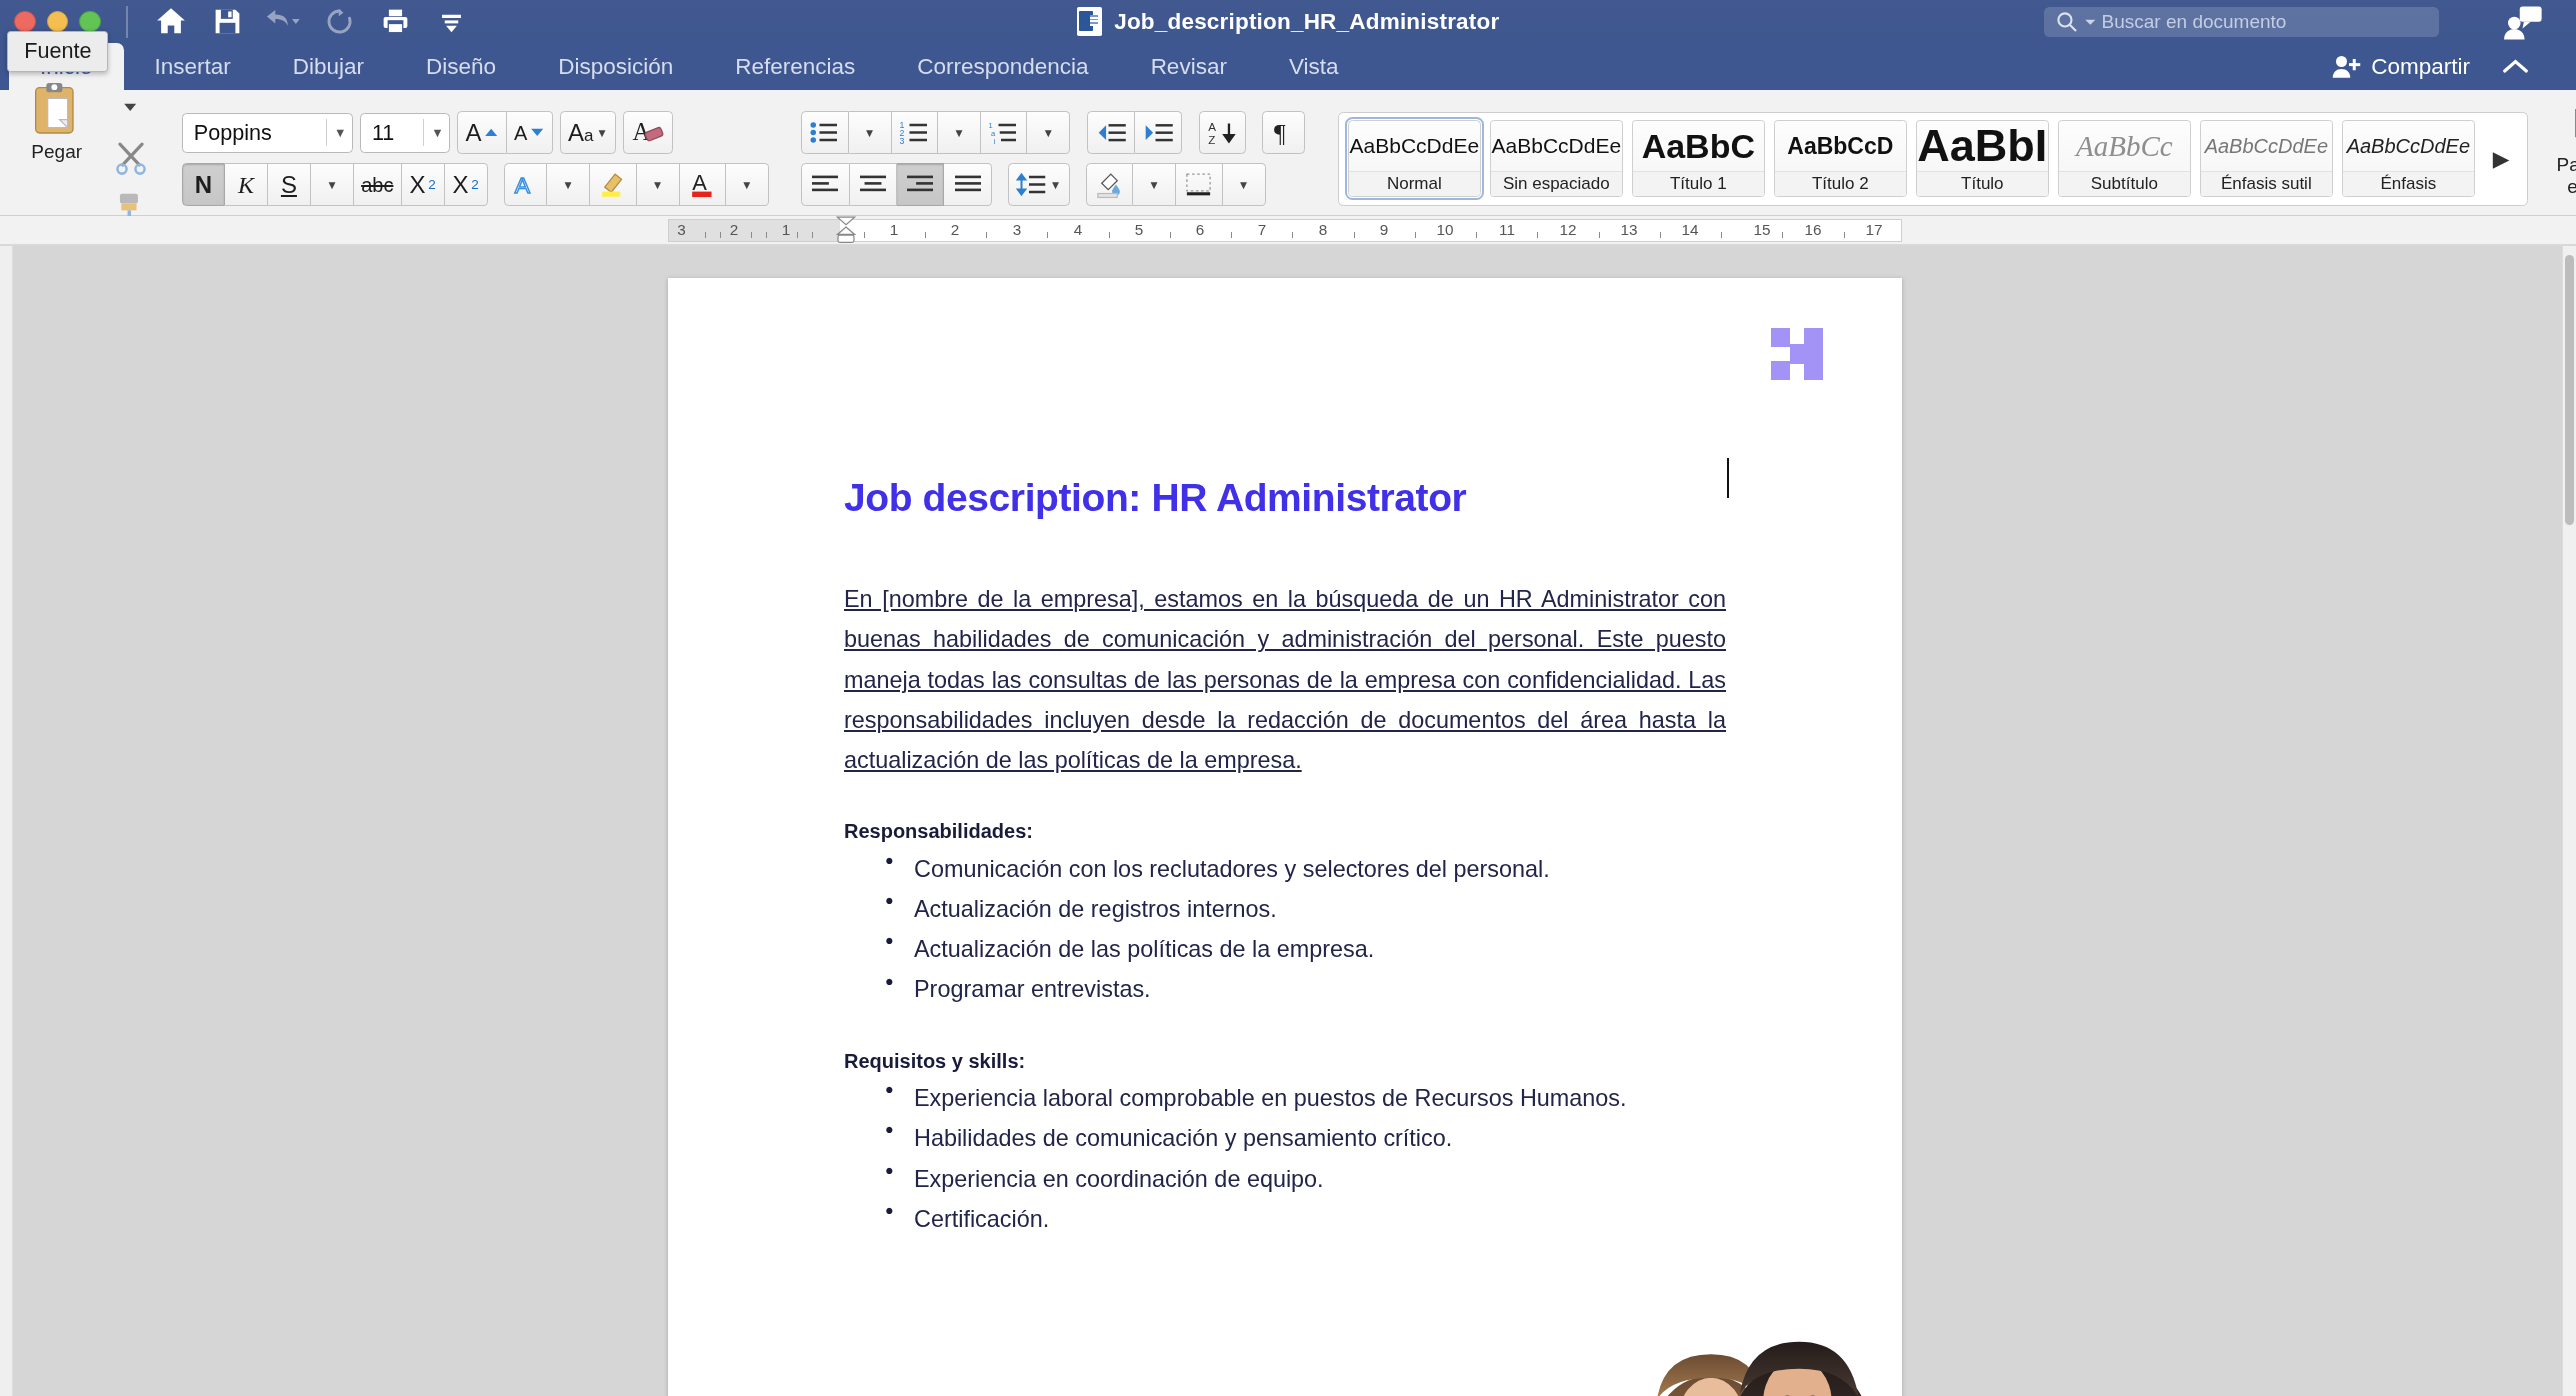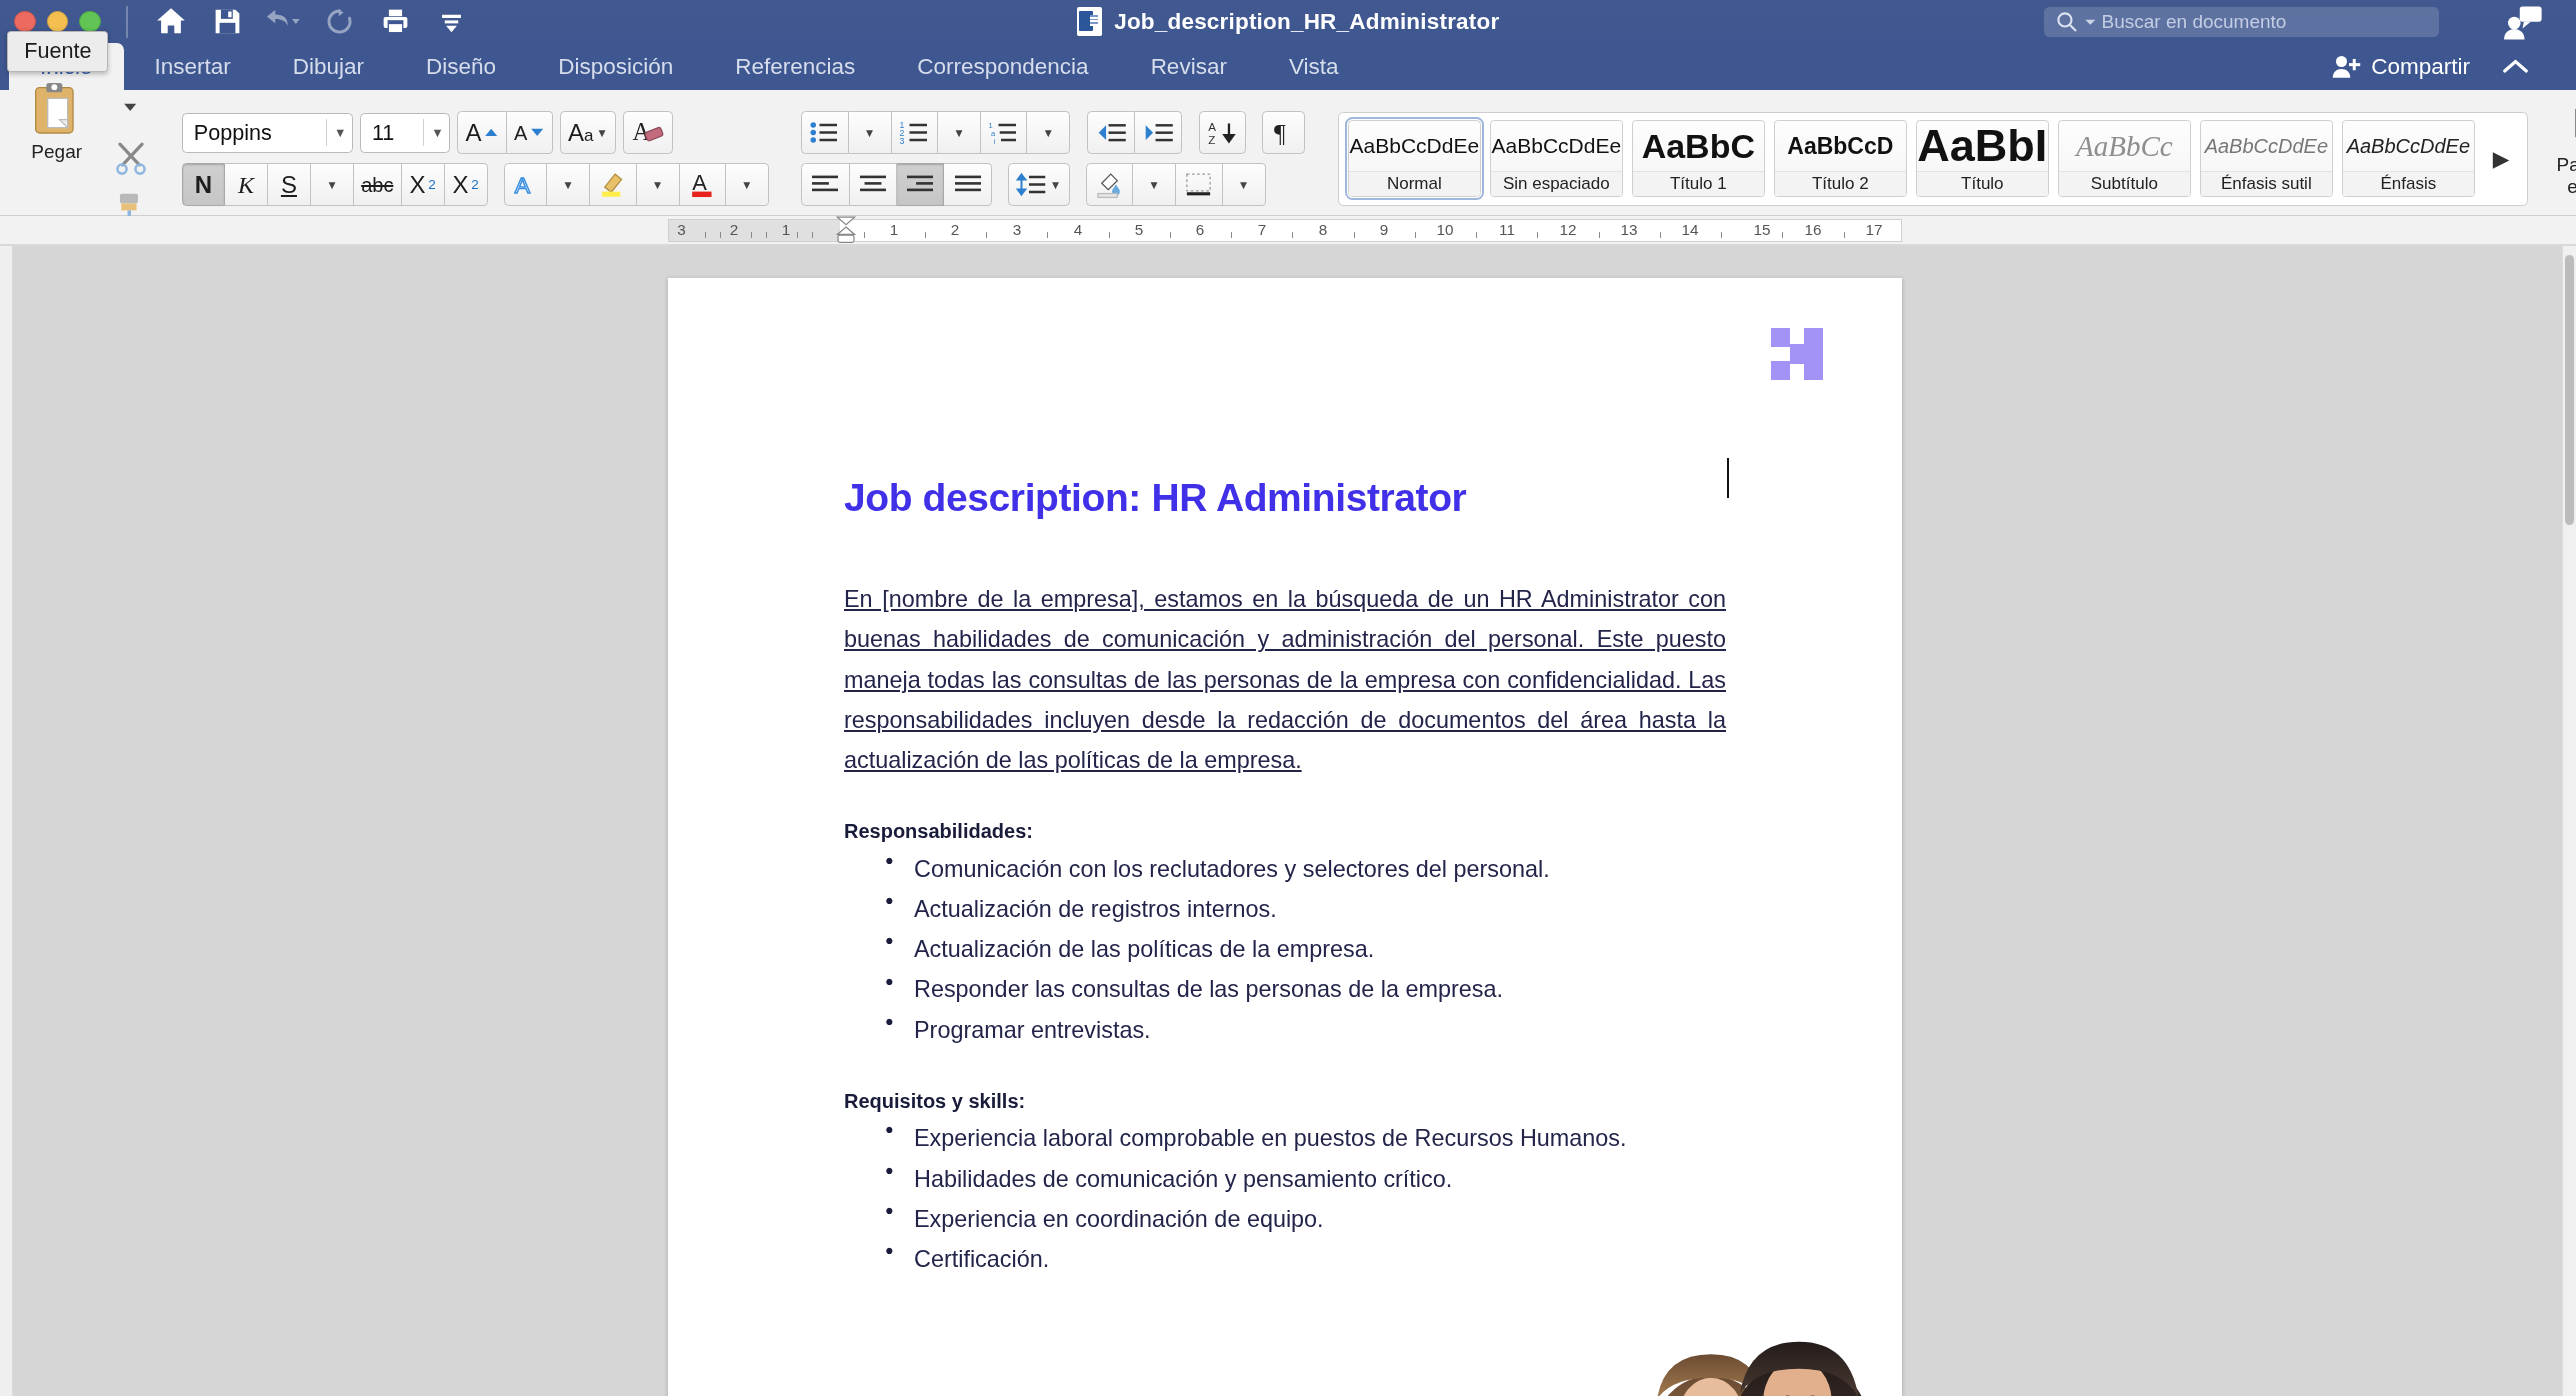--- a/index.html
+++ b/index.html
@@ -779,21 +779,20 @@
 
       <div class="content">
         <div class="h1">Job description: HR Administrator</div>
         <div class="body">En [nombre de la empresa], estamos en la búsqueda de un HR Administrator con buenas habilidades de comunicación y administración del personal. Este puesto maneja todas las consultas de las personas de la empresa con confidencialidad. Las responsabilidades incluyen desde la redacción de documentos del área hasta la actualización de las políticas de la empresa.</div>
 
         <div class="secth">Responsabilidades:</div>
         <ul class="blist">
           <li>Comunicación con los reclutadores y selectores del personal.</li>
           <li>Actualización de registros internos.</li>
           <li>Actualización de las políticas de la empresa.</li>
-          <li>Responder las consultas de las personas de la empresa.</li>
           <li>Programar entrevistas.</li>
         </ul>
 
         <div class="secth">Requisitos y skills:</div>
         <ul class="blist">
           <li>Experiencia laboral comprobable en puestos de Recursos Humanos.</li>
           <li>Habilidades de comunicación y pensamiento crítico.</li>
           <li>Experiencia en coordinación de equipo.</li>
           <li>Certificación.</li>
         </ul>

